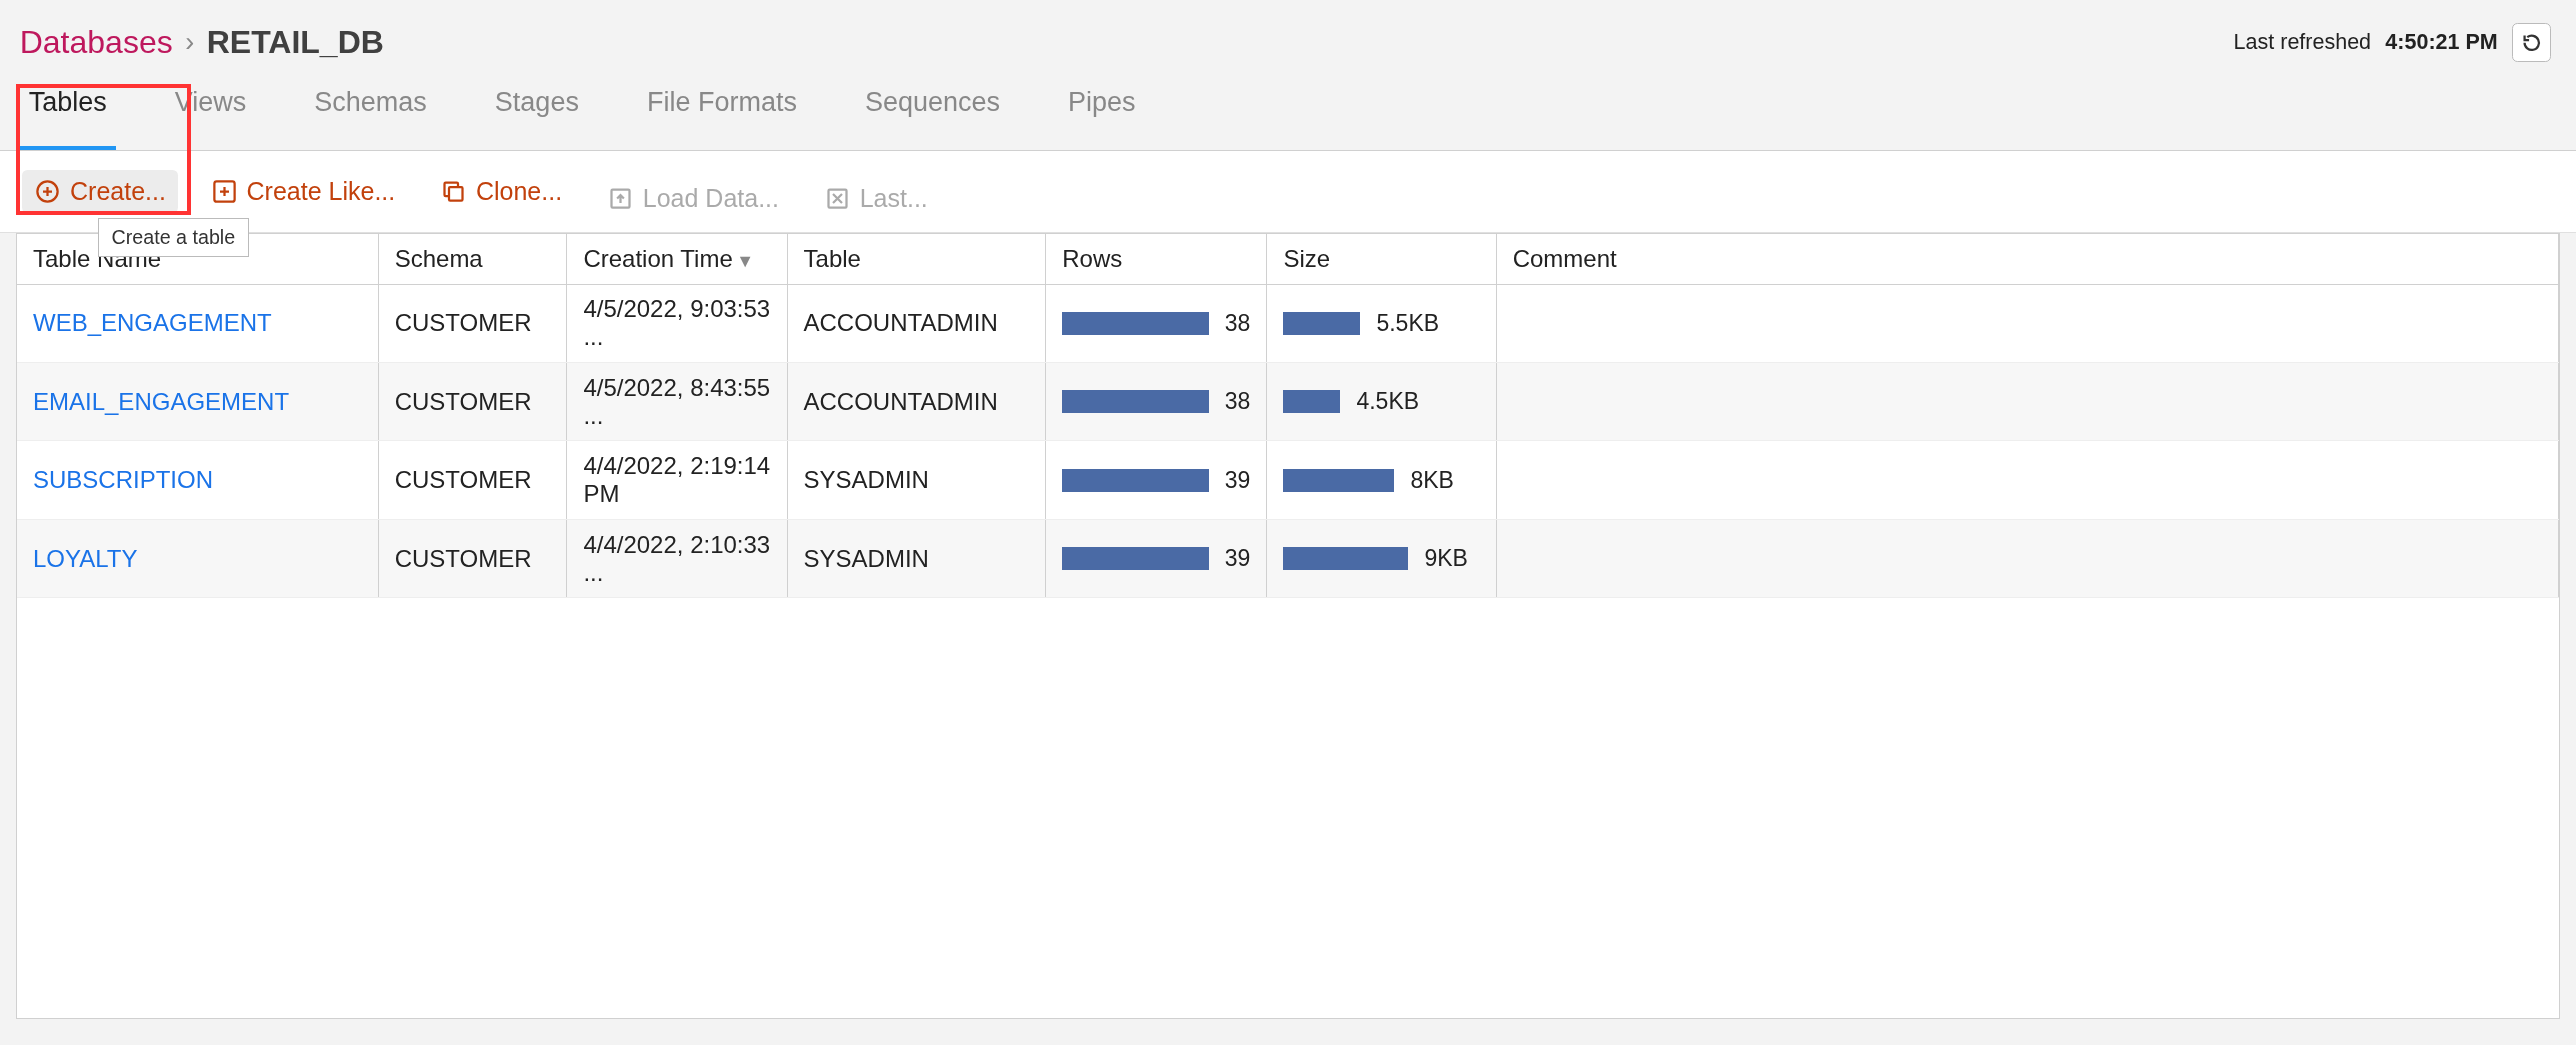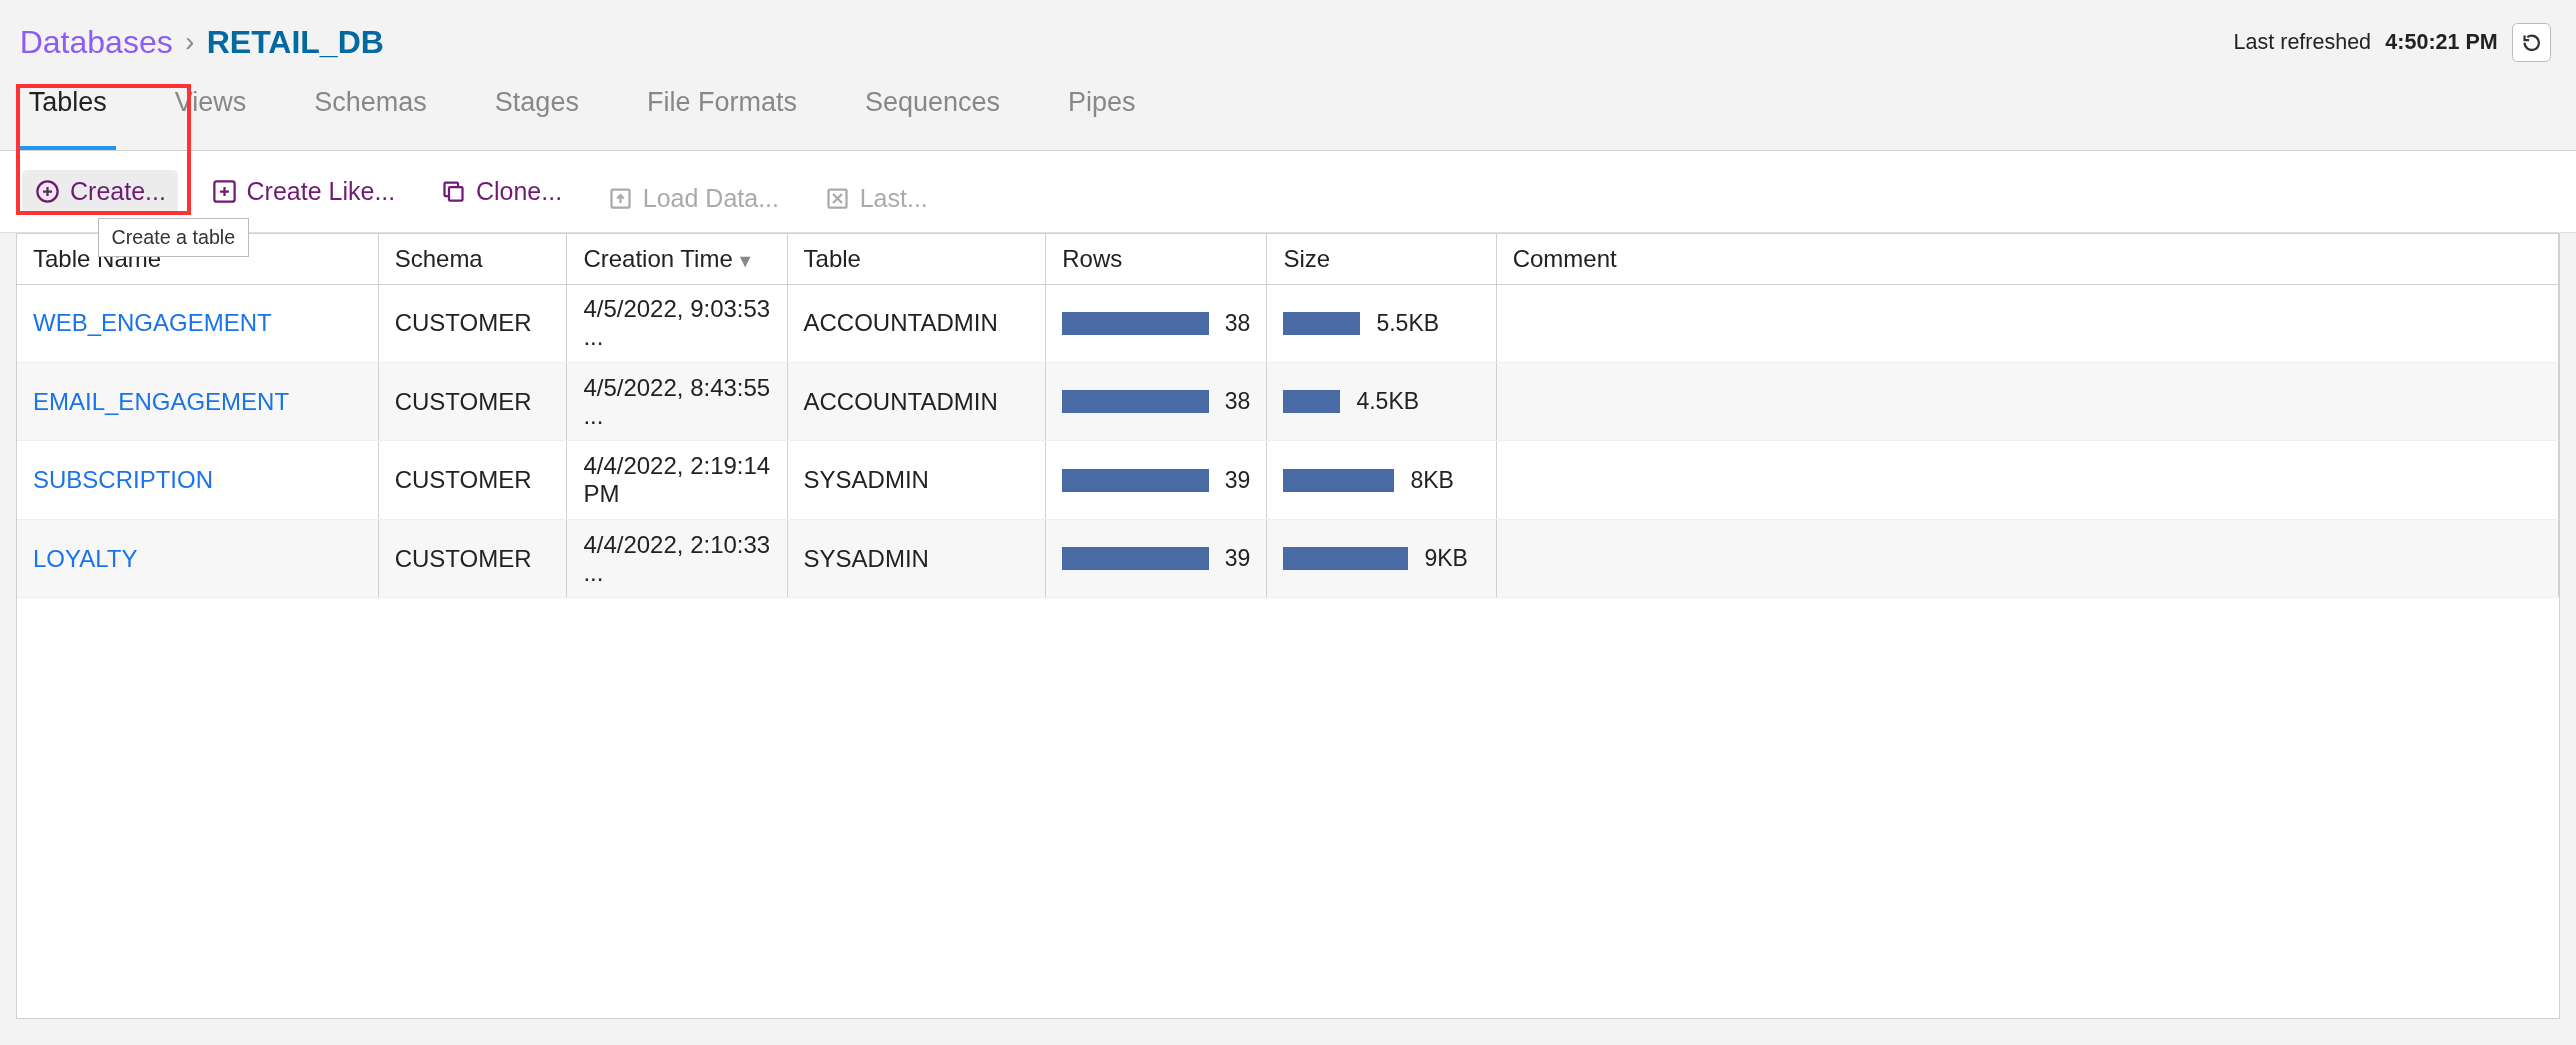--- a/index.html
+++ b/index.html
@@ -9,23 +9,23 @@
     background: #f3f3f3;
     color: #222;
     font-size: 23px;
   }
   .app { width: 2576px; height: 1045px; position: relative; }
   .topbar {
     display: flex; align-items: center; justify-content: space-between;
     padding: 23px 25px 14.3px 19.7px;
   }
   .breadcrumb { display: flex; align-items: center; gap: 12.5px; font-size: 32px; }
-  .breadcrumb .root { color: #8b5cf6; font-weight: 400; }
+  .breadcrumb .root { color: #be185d; font-weight: 400; }
   .breadcrumb .sep { color: #888; font-size: 27px; }
-  .breadcrumb .current { font-weight: 700; color: #0369a1; }
+  .breadcrumb .current { font-weight: 700; color: #404040; }
   .refresh-area { display: flex; align-items: center; gap: 14.3px; font-size: 21.5px; }
   .refresh-area .time { font-weight: 700; }
   .refresh-btn {
     width: 39px; height: 39px; border: 0.9px solid #bbb; border-radius: 5.4px;
     background: #fff; display: flex; align-items: center; justify-content: center;
     cursor: pointer;
   }
   .refresh-btn svg { width: 21.5px; height: 21.5px; stroke: #333; fill: none; stroke-width: 2.5; }
 
   .tabbar {
@@ -48,21 +48,21 @@
     background: #fff;
     display: flex; align-items: center; gap: 19.7px;
     padding: 12.5px 21.5px;
     border-bottom: 0.9px solid #e0e0e0;
   }
   .tbtn {
     display: flex; align-items: center; gap: 9px;
     padding: 7.2px 12.5px; border-radius: 5.4px;
     cursor: pointer; font-size: 25px;
   }
-  .tbtn.enabled { color: #701a75; }
+  .tbtn.enabled { color: #c2410c; }
   .tbtn.disabled { color: #aaa; cursor: default; margin-top: 13px; }
   .tbtn.hover { background: #ececec; }
   .tbtn .icon { width: 27px; height: 27px; display: inline-flex; align-items: center; justify-content: center; }
   .tbtn svg { width: 27px; height: 27px; stroke: currentColor; fill: none; stroke-width: 2; }
 
   .tooltip {
     position: absolute;
     left: 98px; top: 218px;
     background: #fff;
     border: 0.9px solid #bbb;

